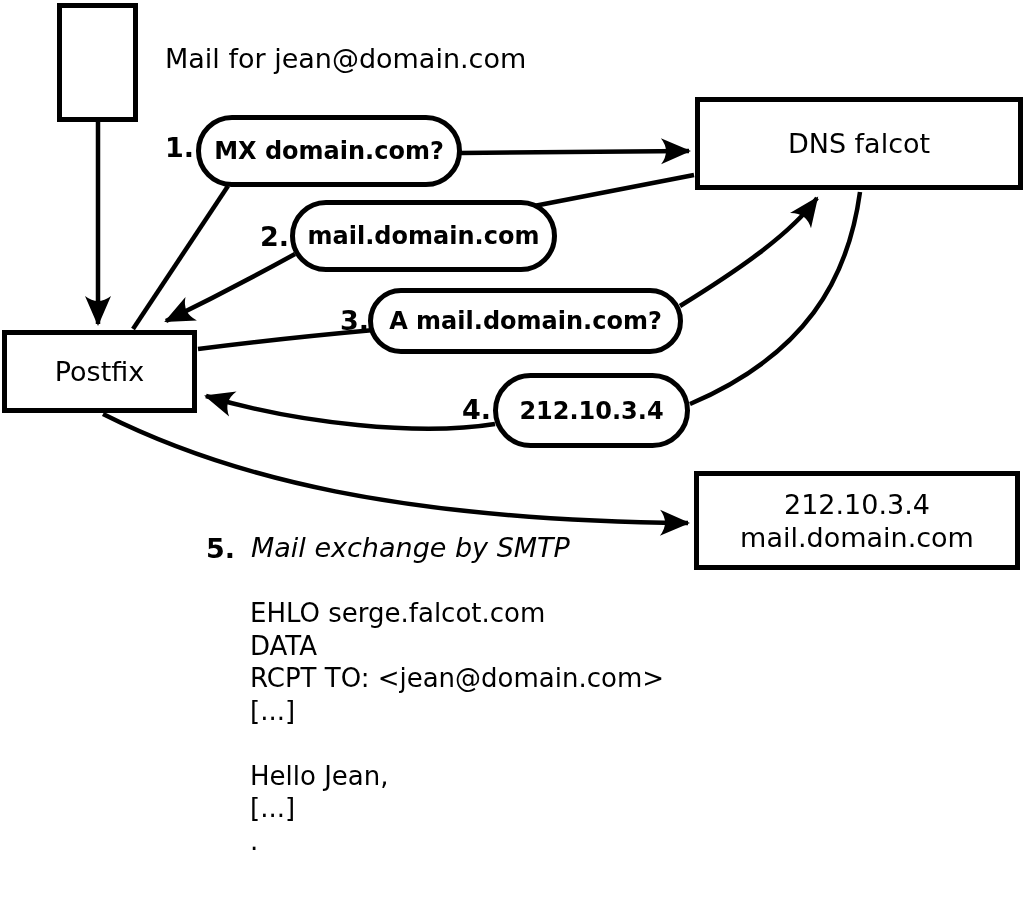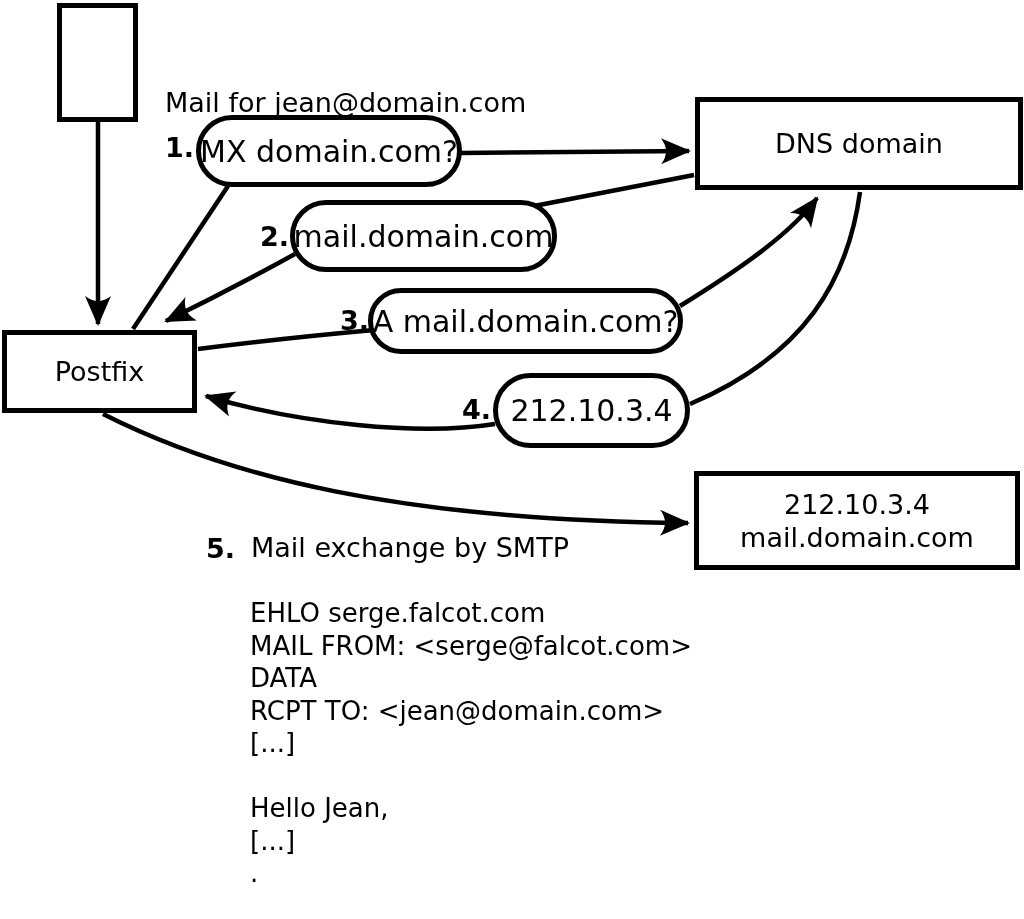--- a/index.html
+++ b/index.html
@@ -40,22 +40,23 @@
   .dns-box      { left: 695px; top: 97px;  width: 328px; height: 93px; }
   .mail-box     { left: 694px; top: 471px; width: 326px; height: 99px; flex-direction: column; }
   .pill {
     position: absolute;
     border: 5px solid #000;
     background: #fff;
     border-radius: 40px;
     display: flex;
     align-items: center;
     justify-content: center;
-    font-size: 30px;
+    font-size: 24px;
     white-space: nowrap;
+    font-weight: bold;
   }
   .pill-1 { left: 196px; top: 115px; width: 266px; height: 72px; }
   .pill-2 { left: 290px; top: 200px; width: 267px; height: 72px; }
   .pill-3 { left: 368px; top: 288px; width: 315px; height: 66px; }
   .pill-4 { left: 493px; top: 373px; width: 197px; height: 75px; }
   .step-num {
     position: absolute;
     font-size: 27px;
     font-weight: bold;
     white-space: nowrap;
@@ -63,27 +64,27 @@
   .num-1 { left: 165px; top: 132px; }
   .num-2 { left: 260px; top: 221px; }
   .num-3 { left: 340px; top: 305px; }
   .num-4 { left: 462px; top: 394px; }
   .num-5 { left: 206px; top: 533px; }
   .title-text {
     position: absolute;
     left: 165px; top: 43px;
     font-size: 27px;
     white-space: nowrap;
-    margin-top: 44px;
   }
   .step5-label {
     position: absolute;
     left: 251px; top: 532px;
     font-size: 27px;
     white-space: nowrap;
+    font-style: italic;
   }
   .smtp-block {
     position: absolute;
     left: 250px; top: 598px;
     font-size: 26px;
   }
   .smtp-line {
     height: 32.5px;
     white-space: pre;
   }
@@ -115,21 +116,21 @@
 
   <div class="envelope"></div>
 
   <div class="title-text">Mail for jean@domain.com</div>
 
   <div class="node postfix-box">
     <span>Postfix</span>
   </div>
 
   <div class="node dns-box">
-    <span>DNS domain</span>
+    <span>DNS falcot</span>
   </div>
 
   <div class="node mail-box">
     <span>212.10.3.4</span>
     <span>mail.domain.com</span>
   </div>
 
   <div class="step-num num-1">1.</div>
   <div class="pill pill-1">
     <span>MX domain.com?</span>
@@ -148,21 +149,20 @@
   <div class="step-num num-4">4.</div>
   <div class="pill pill-4">
     <span>212.10.3.4</span>
   </div>
 
   <div class="step-num num-5">5.</div>
   <div class="step5-label">Mail exchange by SMTP</div>
 
   <div class="smtp-block">
     <div class="smtp-line">EHLO serge.falcot.com</div>
-    <div class="smtp-line">MAIL FROM: &lt;serge@falcot.com&gt;</div>
     <div class="smtp-line">DATA</div>
     <div class="smtp-line">RCPT TO: &lt;jean@domain.com&gt;</div>
     <div class="smtp-line">[...]</div>
     <div class="smtp-line"></div>
     <div class="smtp-line">Hello Jean,</div>
     <div class="smtp-line">[...]</div>
     <div class="smtp-line">.</div>
   </div>
 
 </div>

